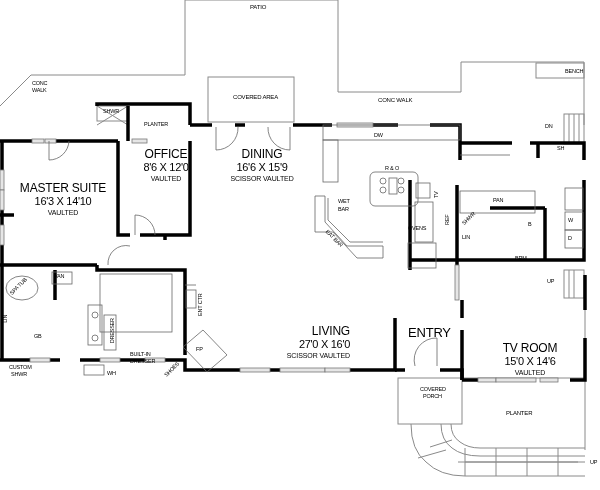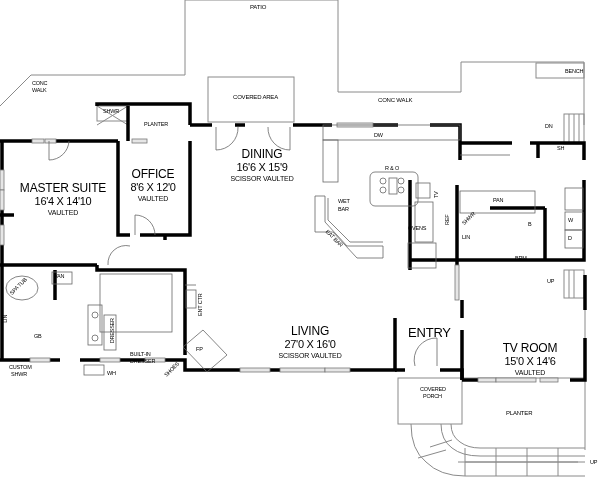--- a/index.html
+++ b/index.html
@@ -178,34 +178,34 @@
 <div class="lbl tiny" style="left:565px;top:69px;">BENCH</div>
 <div class="lbl tiny" style="left:545px;top:124px;">DN</div>
 <div class="lbl tiny" style="left:420px;top:387px;">COVERED</div>
 <div class="lbl tiny" style="left:423px;top:394px;">PORCH</div>
 <div class="lbl small" style="left:506px;top:410px;">PLANTER</div>
 <div class="lbl tiny" style="left:590px;top:460px;">UP</div>
 <div class="lbl tiny" style="left:547px;top:279px;">UP</div>
 
 <div class="lbl" style="left:18px;top:182px;width:90px;">
   <div class="room-name">MASTER SUITE</div>
-  <div class="room-dim">16'4 X 14'10</div>
+  <div class="room-dim">16'3 X 14'10</div>
   <div class="room-note">VAULTED</div>
 </div>
-<div class="lbl" style="left:125px;top:148px;width:56px;margin-top:20px;">
+<div class="lbl" style="left:138px;top:148px;width:56px;">
   <div class="room-name">OFFICE</div>
   <div class="room-dim">8'6 X 12'0</div>
   <div class="room-note">VAULTED</div>
 </div>
 <div class="lbl" style="left:222px;top:148px;width:80px;">
   <div class="room-name">DINING</div>
   <div class="room-dim">16'6 X 15'9</div>
   <div class="room-note">SCISSOR VAULTED</div>
 </div>
-<div class="lbl" style="left:270px;top:325px;width:80px;">
+<div class="lbl" style="left:270px;top:325px;width:80px;text-align:right;">
   <div class="room-name">LIVING</div>
   <div class="room-dim">27'0 X 16'0</div>
   <div class="room-note">SCISSOR VAULTED</div>
 </div>
 <div class="lbl" style="left:408px;top:326px;width:40px;">
   <div class="room-name" style="font-size:13px;">ENTRY</div>
 </div>
 <div class="lbl" style="left:490px;top:342px;width:80px;">
   <div class="room-name">TV ROOM</div>
   <div class="room-dim">15'0 X 14'6</div>

